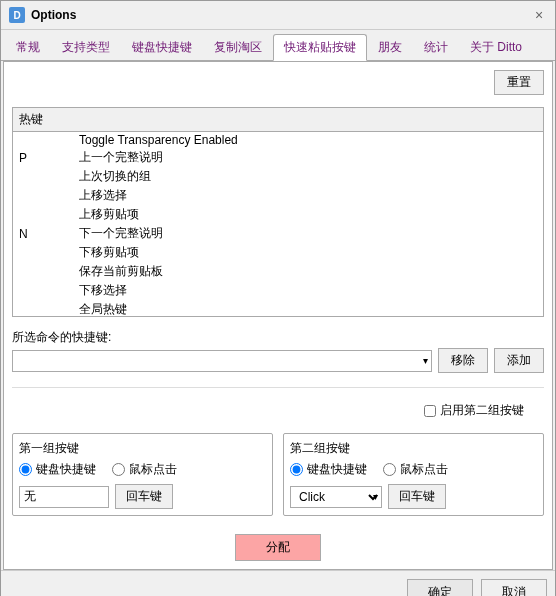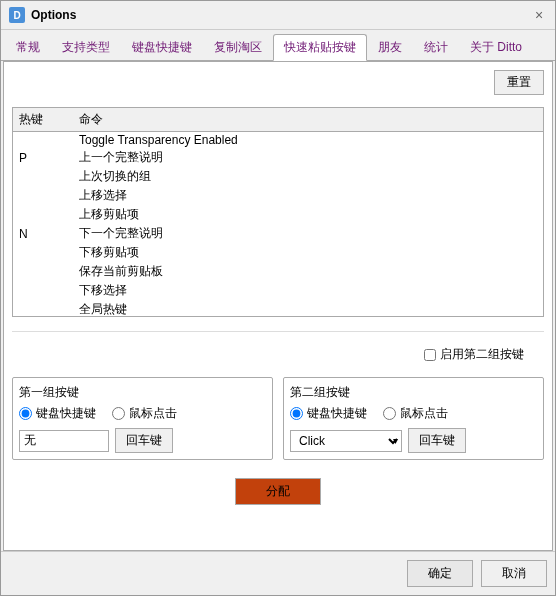--- a/index.html
+++ b/index.html
@@ -37,25 +37,25 @@
     .group-box { flex: 1; border: 1px solid #aaa; padding: 6px; border-radius: 2px; }
     .group-title { font-size: 12px; color: #000; margin-bottom: 4px; font-weight: normal; }
     .radio-row { display: flex; gap: 16px; align-items: center; margin-bottom: 6px; }
     .radio-label { display: flex; align-items: center; gap: 4px; cursor: pointer; font-size: 12px; }
     .input-row { display: flex; align-items: center; gap: 6px; }
     .text-input { border: 1px solid #aaa; padding: 2px 4px; height: 22px; width: 90px; font-size: 12px; }
     .enter-btn { padding: 3px 10px; background: #f0f0f0; border: 1px solid #aaa; cursor: pointer; font-size: 12px; }
     .checkbox-row { display: flex; gap: 10px; align-items: center; margin-top: 4px; }
     .check-label { display: flex; align-items: center; gap: 3px; font-size: 12px; cursor: pointer; }
     .group2-dropdown-row { display: flex; align-items: center; gap: 6px; }
-    .group2-dropdown { border: 1px solid #aaa; padding: 2px 4px; height: 22px; font-size: 12px; background: #fff; width: 112px; }
+    .group2-dropdown { border: 1px solid #aaa; padding: 2px 4px; height: 22px; font-size: 12px; background: #fff; width: 92px; }
     .g2-dropdown-wrap { position: relative; display: inline-flex; align-items: center; }
     .g2-dropdown-wrap::after { content: "▾"; position: absolute; right: 4px; pointer-events: none; font-size: 10px; }
     .assign-row { display: flex; justify-content: center; margin-top: 8px; }
-    .assign-btn { padding: 4px 30px; background: #c2410c; border: 1px solid #aaa; cursor: pointer; font-size: 12px; }
+    .assign-btn { padding: 4px 30px; background: #fca5a5; border: 1px solid #aaa; cursor: pointer; font-size: 12px; }
     .bottom-bar { display: flex; justify-content: flex-end; gap: 8px; padding: 8px; background: #f0f0f0; border-top: 1px solid #ccc; }
     .ok-btn, .cancel-btn { padding: 4px 20px; background: #f0f0f0; border: 1px solid #aaa; cursor: pointer; font-size: 12px; }
     .ok-btn { background: #e8e8e8; }
     input[type="radio"] { width: 13px; height: 13px; }
     input[type="checkbox"] { width: 12px; height: 12px; }
     select { outline: none; cursor: pointer; }
     .table-body::-webkit-scrollbar { width: 12px; }
     .table-body::-webkit-scrollbar-track { background: #f0f0f0; }
     .table-body::-webkit-scrollbar-thumb { background: #b0b0b0; border: 1px solid #aaa; }
   </style>
@@ -86,21 +86,20 @@
   <div class="content">
 
     <div class="top-right">
       <button class="reset-btn">重置</button>
     </div>
 
     <div class="table-with-scroll">
       <div class="table-inner">
         <div class="table-header">
           <span class="col-key">热键</span>
-          <span class="col-cmd">命令</span>
         </div>
         <div class="table-body">
           <div class="table-row">
             <span class="cell-key"></span>
             <span class="cell-cmd">Toggle Transparency Enabled</span>
           </div>
           <div class="table-row">
             <span class="cell-key">P</span>
             <span class="cell-cmd">上一个完整说明</span>
           </div>
@@ -134,20 +133,34 @@
           </div>
           <div class="table-row">
             <span class="cell-key"></span>
             <span class="cell-cmd">全局热键</span>
           </div>
 
         </div>
       </div>
     </div>
 
+    <div>
+      <div class="selected-hotkey-row">
+        <span>所选命令的快捷键:</span>
+      </div>
+      <div class="selected-input-row">
+        <div class="dropdown-wrap">
+          <select class="selected-dropdown">
+            <option value=""></option>
+          </select>
+        </div>
+        <button class="remove-btn">移除</button>
+        <button class="add-btn">添加</button>
+      </div>
+    </div>
 
     <hr class="divider">
 
     <div class="group2-check-row">
       <input type="checkbox" id="enableGroup2" style="">
       <label for="enableGroup2">启用第二组按键</label>
     </div>
 
     <div class="groups-row">
 

